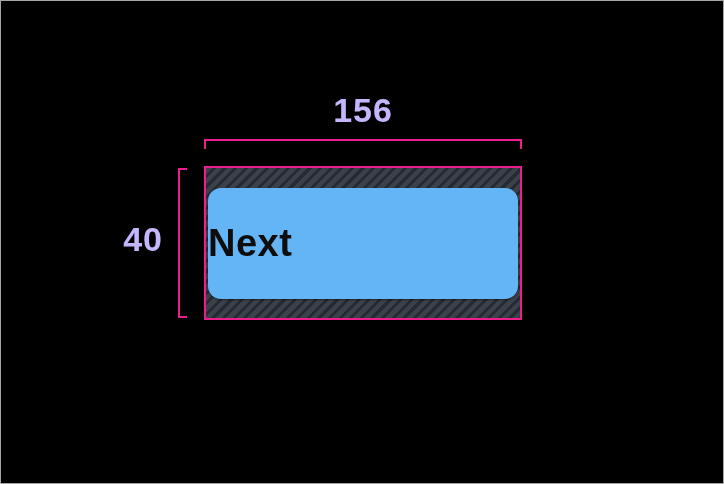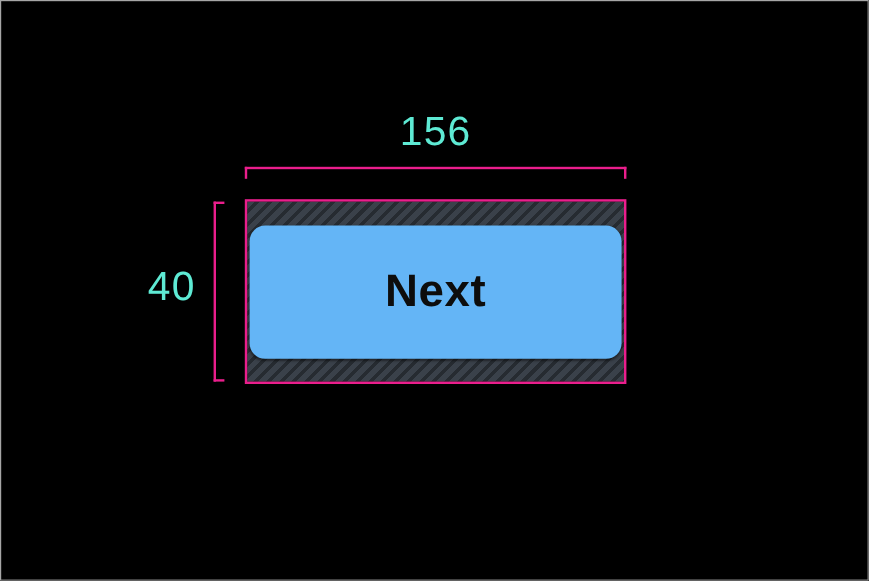--- a/index.html
+++ b/index.html
@@ -15,24 +15,24 @@
     position: relative;
     width: 724px;
     height: 484px;
     background: #000000;
     box-sizing: border-box;
     border: 1px solid #a6a6a6;
   }
   
   .dim-label {
     position: absolute;
-    color: #5eead4;
+    color: #c4b5fd;
     font-size: 34px;
     line-height: 38px;
-    font-weight: 400;
+    font-weight: 700;
     letter-spacing: 1px;
     user-select: none;
   }
   .dim-label-width {
     left: 203px;
     top: 90px;
     width: 318px;
     text-align: center;
   }
   .dim-label-height {
@@ -85,21 +85,20 @@
     position: absolute;
     left: 207px;
     top: 187px;
     width: 310px;
     height: 111px;
     background: #64b5f6;
     border: none;
     border-radius: 13px;
     display: flex;
     align-items: center;
-    justify-content: center;
     box-shadow: 0 1px 2px rgba(0, 0, 0, 0.45);
     cursor: pointer;
     padding: 0;
   }
   .next-button span {
     color: #0d0d0d;
     font-size: 38px;
     font-weight: 600;
     font-family: "Liberation Sans", sans-serif;
     letter-spacing: 0.5px;

